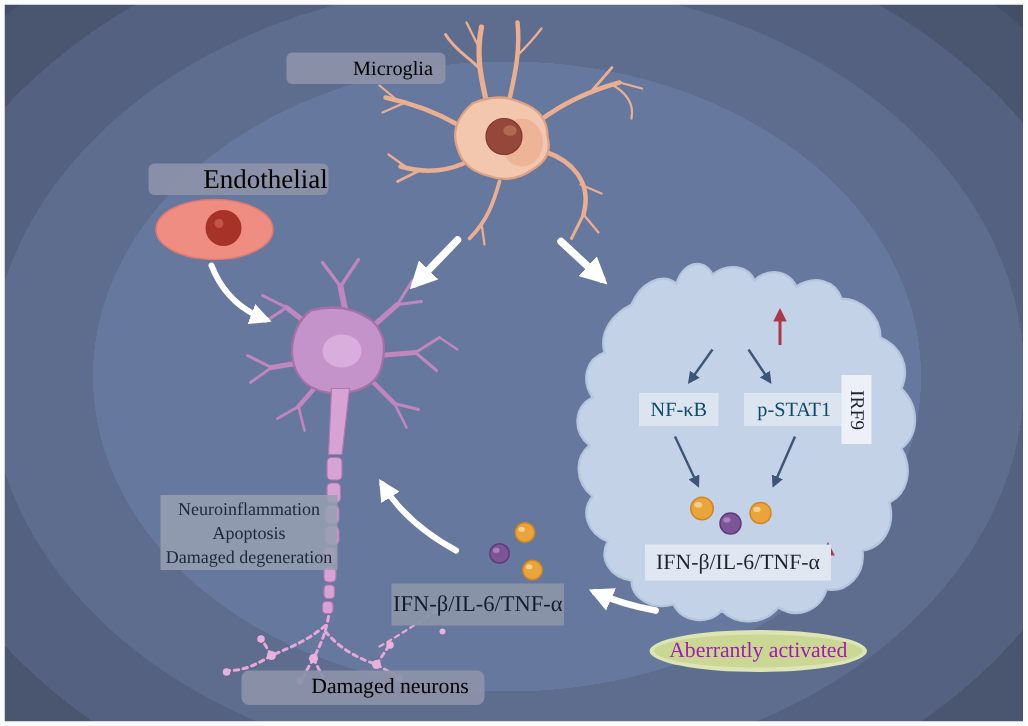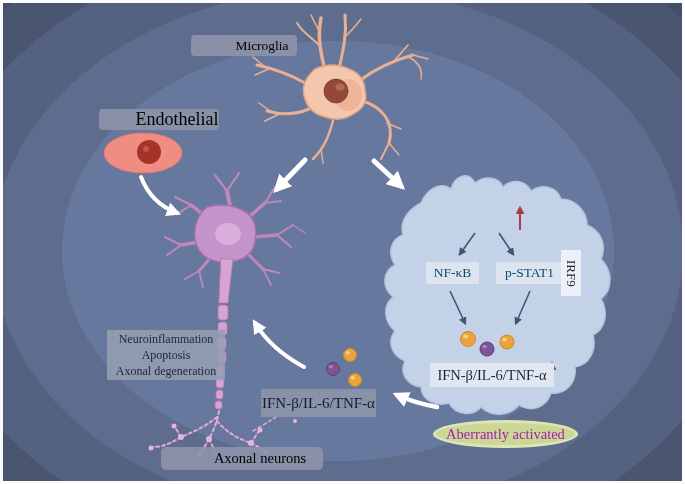--- a/index.html
+++ b/index.html
@@ -206,26 +206,26 @@
     </g>
   </svg>
 
   <div class="abs chip" style="left:188px;top:32px;width:70px;height:21px;font-size:13.5px;">Microglia</div>
 
   <div class="abs chip" style="left:96px;top:106px;width:84px;height:21px;font-size:18px;">Endothelial</div>
 
   <div class="abs panel" style="left:104px;top:327px;width:118px;height:50px;font-size:12px;line-height:16px;">
     <div>Neuroinflammation</div>
     <div>Apoptosis</div>
-    <div>Axonal degeneration</div>
+    <div>Damaged degeneration</div>
   </div>
 
   <div class="abs" style="left:258px;top:386px;width:115px;height:28px;background:rgba(139,149,169,0.95);color:#141c30;display:flex;align-items:center;justify-content:center;font-size:15px;">IFN-β/IL-6/TNF-α</div>
 
-  <div class="abs chip" style="left:158px;top:444px;width:126px;height:23px;font-size:14.5px;border-radius:5px;">Axonal neurons</div>
+  <div class="abs chip" style="left:158px;top:444px;width:126px;height:23px;font-size:14.5px;border-radius:5px;">Damaged neurons</div>
 
 
   <div class="abs nodebox" style="left:423px;top:259px;width:53px;height:22px;font-size:13.5px;">NF-κB</div>
 
   <div class="abs nodebox" style="left:493px;top:259px;width:67px;height:22px;font-size:13.5px;">p-STAT1</div>
 
   <div class="abs vertbox" style="left:558px;top:247px;width:20px;height:46px;font-size:13px;">IRF9</div>
 
   <div class="abs" style="left:427px;top:360px;width:124px;height:24px;background:#e0e7f1;color:#1c2433;display:flex;align-items:center;justify-content:center;font-size:14.5px;">IFN-β/IL-6/TNF-α</div>
 

